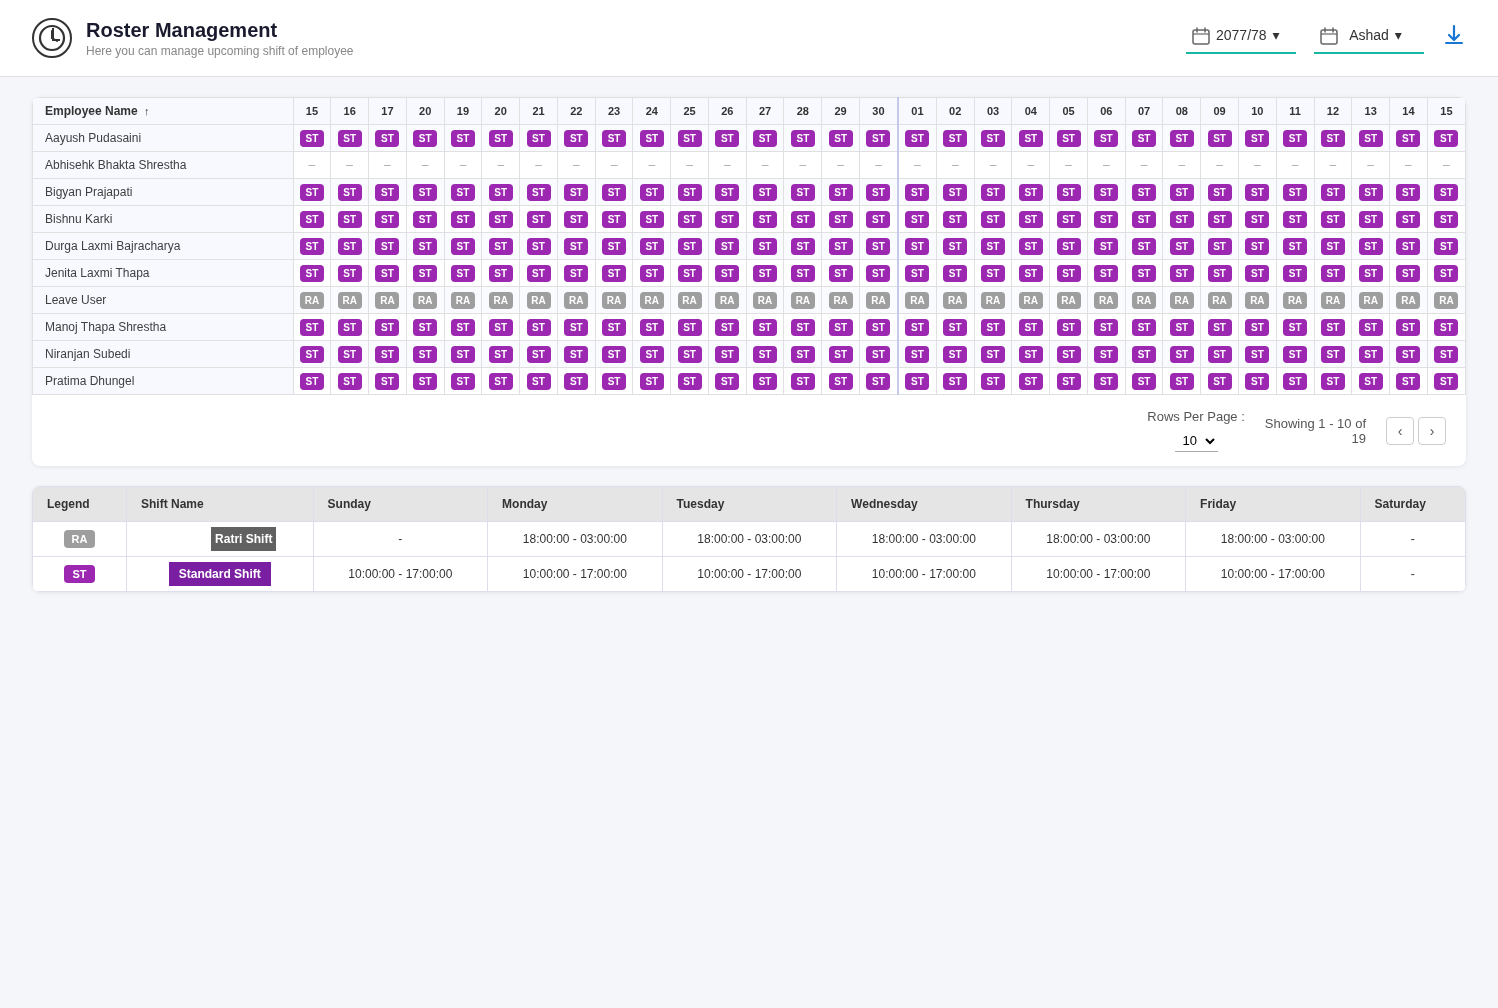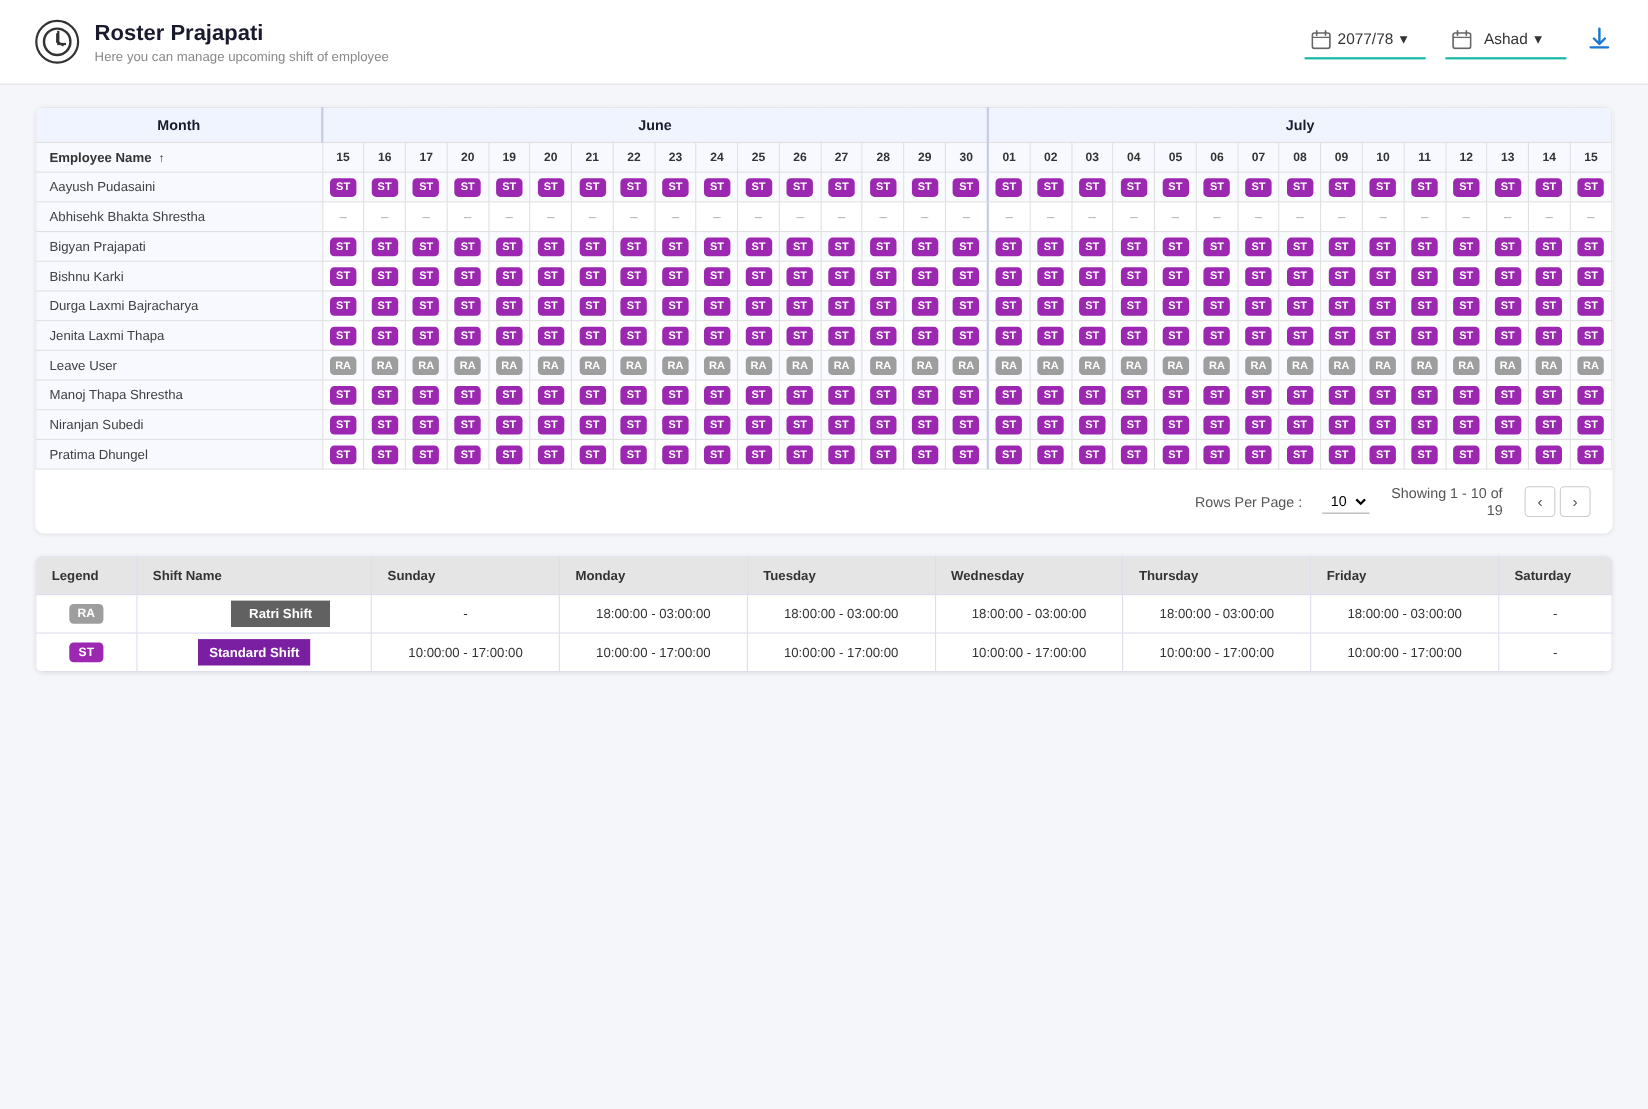--- a/index.html
+++ b/index.html
@@ -37,53 +37,53 @@
 
     .st-badge { background: #9c27b0; color: #fff; border-radius: 4px; font-size: 10px; font-weight: 700; padding: 3px 4px; display: inline-block; width: 24px; }
     .ra-badge { background: #9e9e9e; color: #fff; border-radius: 4px; font-size: 10px; font-weight: 700; padding: 3px 4px; display: inline-block; width: 24px; }
     .dash-cell { color: #aaa; font-size: 12px; }
 
     .data-row:nth-child(odd) td { background: #fafbff; }
     .data-row:nth-child(even) td { background: #fff; }
     .data-row td.employee-name-col { background: #f7f9ff; }
 
     .pagination-bar { display: flex; align-items: center; justify-content: flex-end; padding: 14px 20px; gap: 20px; }
-    .rows-per-page { display: flex; align-items: center; gap: 18px; font-size: 13px; color: #555; }
+    .rows-per-page { display: flex; align-items: center; gap: 6px; font-size: 13px; color: #555; flex-direction: column; }
     .rows-per-page select { border: none; border-bottom: 1px solid #aaa; font-size: 13px; padding: 2px 4px; background: transparent; }
     .showing-text { font-size: 13px; color: #555; text-align: right; }
     .pagination-arrows { display: flex; gap: 4px; }
     .page-arrow { width: 28px; height: 28px; border: 1px solid #ccc; border-radius: 4px; display: flex; align-items: center; justify-content: center; cursor: pointer; font-size: 14px; color: #555; background: #fff; }
 
     .legend-section { margin-top: 20px; background: #fff; border-radius: 8px; overflow: hidden; box-shadow: 0 1px 4px rgba(0,0,0,0.08); }
     .legend-table { width: 100%; border-collapse: collapse; }
     .legend-table th { background: #e5e5e5; font-weight: 600; font-size: 12px; color: #333; padding: 10px 14px; border: 1px solid #dde; text-align: left; }
     .legend-table td { border: 1px solid #dde; padding: 8px 14px; text-align: center; font-size: 12px; }
     .legend-badge-ra { background: #9e9e9e; color: #fff; border-radius: 4px; font-size: 11px; font-weight: 700; padding: 3px 8px; display: inline-block; }
     .legend-badge-st { background: #9c27b0; color: #fff; border-radius: 4px; font-size: 11px; font-weight: 700; padding: 3px 8px; display: inline-block; }
-    .legend-shift-name-ra { background: #616161; color: #fff; padding: 5px 16px; font-weight: 600; font-size: 12px; margin-left: 48px; }
+    .legend-shift-name-ra { background: #616161; color: #fff; padding: 5px 4px; font-weight: 600; font-size: 12px; margin-left: 48px; }
     .legend-shift-name-st { background: #7b1fa2; color: #fff; padding: 5px 10px; font-weight: 600; font-size: 12px; }
 
     .sort-arrow { font-size: 11px; margin-left: 3px; }
   </style>
 </head>
 <body>
 
 <div>
 
   <div class="header">
     <div class="header-left">
       <div class="clock-icon">
         <svg width="28" height="28" viewBox="0 0 28 28" fill="none">
           <circle cx="14" cy="14" r="12" stroke="#333" stroke-width="2.2" fill="none"></circle>
           <line x1="14" y1="7" x2="14" y2="14" stroke="#333" stroke-width="2" stroke-linecap="round"></line>
           <line x1="14" y1="14" x2="19" y2="17" stroke="#333" stroke-width="2" stroke-linecap="round"></line>
         </svg>
       </div>
       <div>
-        <div class="header-title">Roster Prajapati</div>
+        <div class="header-title">Roster Management</div>
         <div class="header-subtitle">Here you can manage upcoming shift of employee</div>
       </div>
     </div>
     <div class="header-right">
       <div class="dropdown-control">
         <span class="calendar-icon">
           <svg width="18" height="18" viewBox="0 0 18 18" fill="none">
               <rect x="1" y="3" width="16" height="14" rx="2" stroke="#666" stroke-width="1.5" fill="none"></rect>
               <line x1="1" y1="7" x2="17" y2="7" stroke="#666" stroke-width="1.2"></line>
               <line x1="5" y1="1" x2="5" y2="5" stroke="#666" stroke-width="1.5" stroke-linecap="round"></line>
@@ -112,25 +112,20 @@
           </svg>
       </div>
     </div>
   </div>
 
   <div class="main">
     <div class="table-container">
       <div style="overflow-x:auto;">
         <table class="roster-table">
           <thead>
-            <tr class="month-header">
-              <th class="employee-col" style="min-width:200px; padding:8px 12px;">Month</th>
-              <th colspan="16" style="border-left:2px solid #c5cae9;">June</th>
-              <th colspan="15" style="border-left:2px solid #c5cae9;">July</th>
-            </tr>
             <tr class="day-header">
               <th class="employee-col-header" style="text-align:left; padding:6px 12px;">
                 <span>Employee Name</span>
                 <span class="sort-arrow">↑</span>
               </th>
               <th>15</th>
               <th>16</th>
               <th>17</th>
               <th>20</th>
               <th>19</th>

